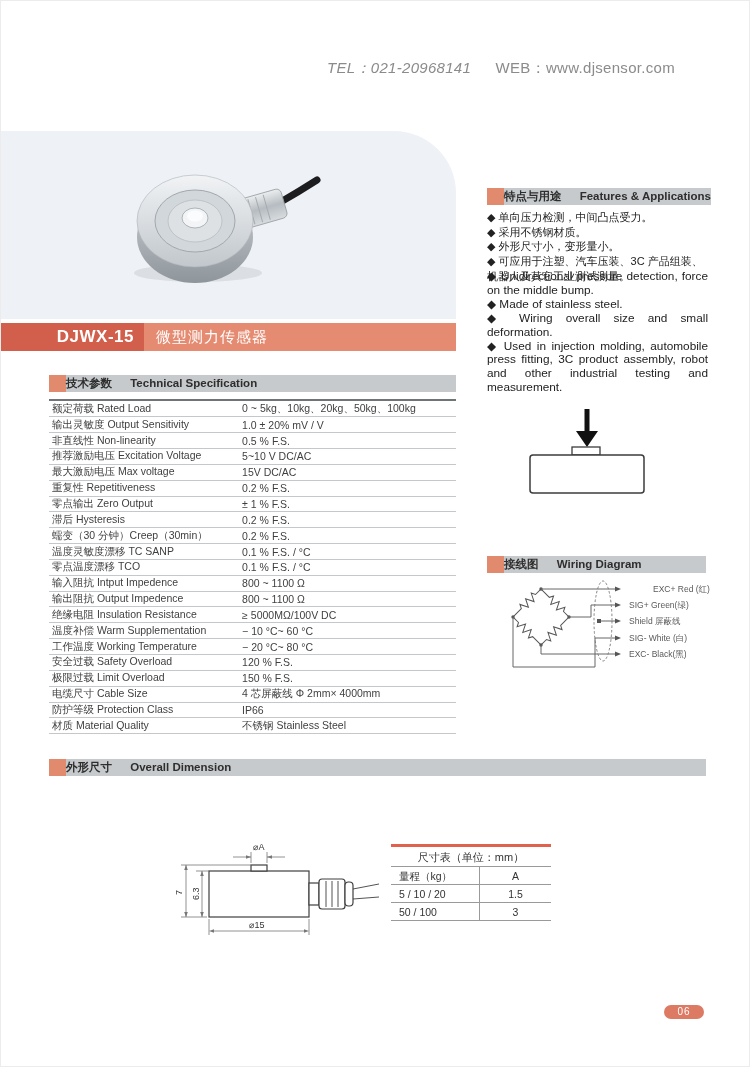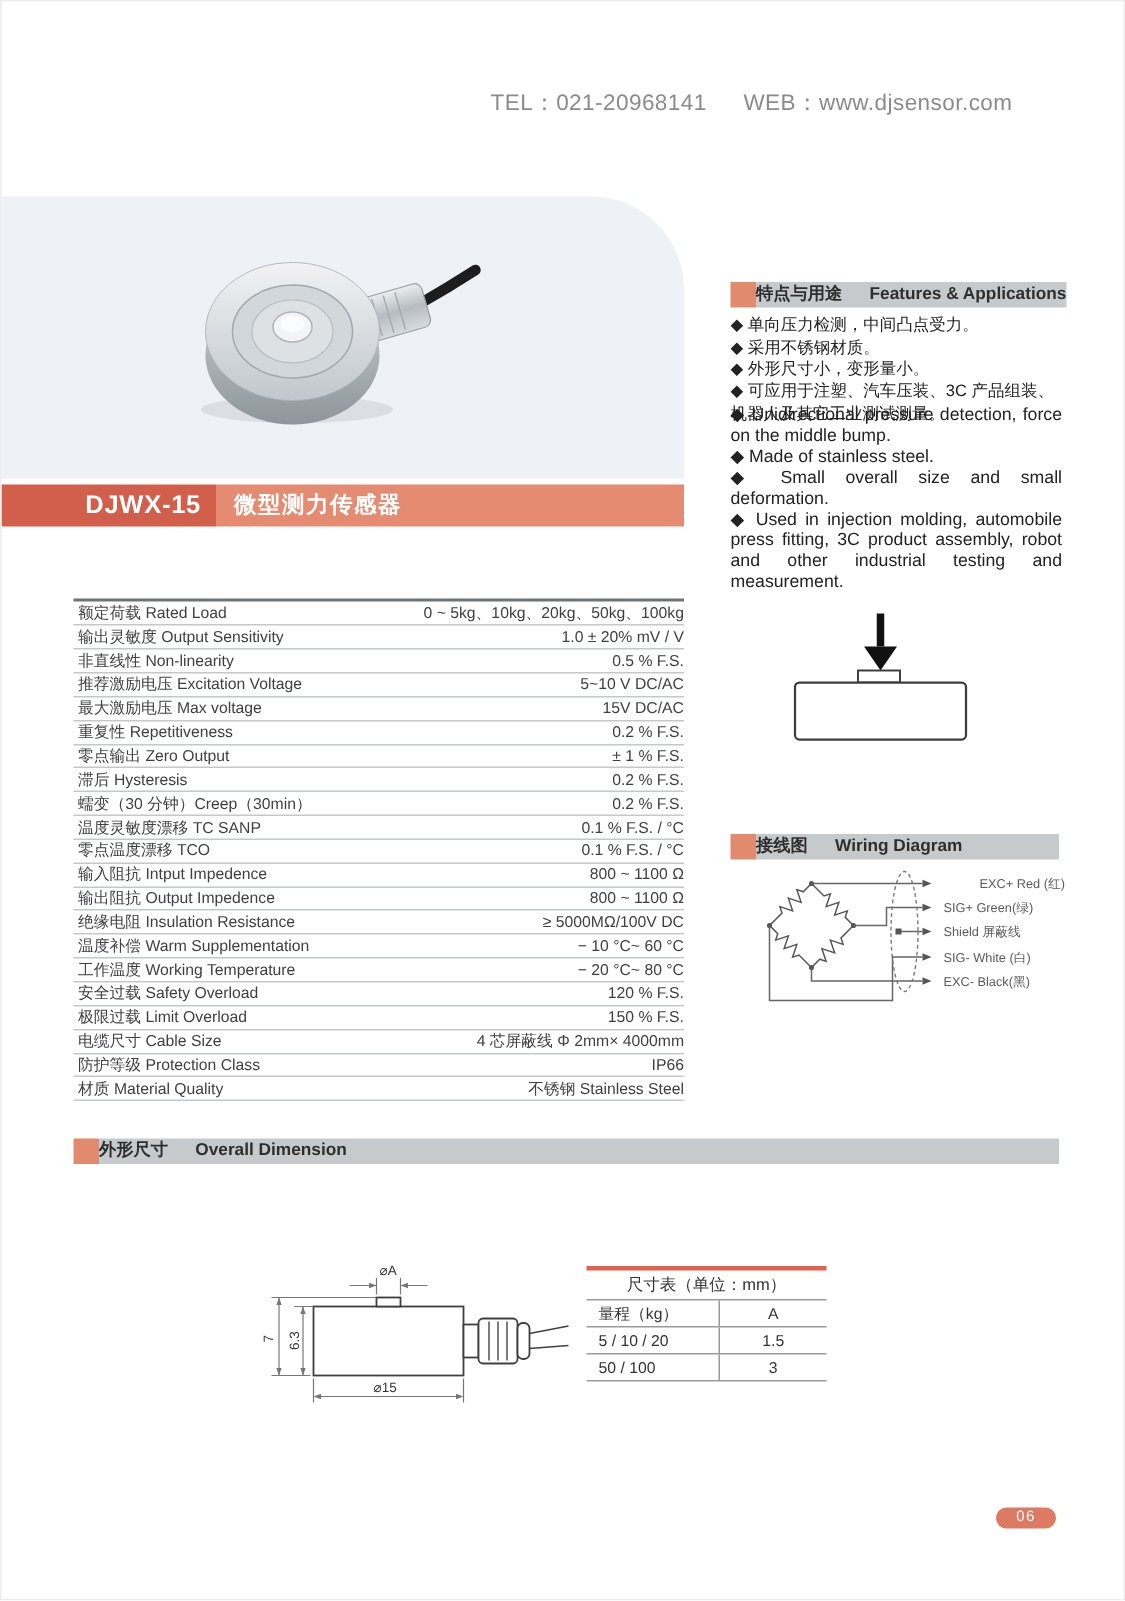--- a/index.html
+++ b/index.html
@@ -2,31 +2,31 @@
 <html><head>
 <meta charset="utf-8">
 <style>
   * { margin:0; padding:0; box-sizing:border-box; }
   body { background:#fff; font-family:"Liberation Sans","DejaVu Sans",sans-serif; }
   #page { position:relative; width:750px; height:1067px; background:#fff; border:1px solid #ececec; overflow:hidden; }
 
   
   .contact { position:absolute; top:58px; right:74px; font-size:15px; color:#8b8b8b; letter-spacing:.3px; }
   .contact span { margin-left:20px; }
-  .contact span:first-child { margin-left:12px; }
+  .contact span:first-child { margin-left:12px;font-style:italic; }
 
   
   .photo-panel { position:absolute; left:0; top:130px; width:455px; height:188px;
     background:#eef1f5; border-top-right-radius:62px; }
 
   
   .title-bar { position:absolute; left:0; top:322px; width:455px; height:28px; display:flex; }
   .title-model { width:143px; background:#d15f4b; color:#fff; font-size:17px; font-weight:bold;
     text-align:right; line-height:28px; padding-right:10px; letter-spacing:.5px; }
-  .title-name { flex:1; background:#e58b72; color:#fff; font-size:15px; font-weight:bold;
+  .title-name { flex:1; background:#e58b72; color:#fff; font-size:15px; font-weight:normal;
     line-height:28px; padding-left:12px; letter-spacing:1px; }
 
   
   .sec-head { position:absolute; display:flex; height:17px; }
   .sec-sq { width:17px; height:17px; background:#e28a6d; flex:0 0 17px; }
   .sec-bar { flex:1; background:#c7cacc; color:#2e2e2e; font-size:11.5px; font-weight:bold;
     line-height:17px; padding-left:0; white-space:nowrap; }
   .sec-bar .en { margin-left:15px; }
 
   
@@ -36,21 +36,21 @@
     color:#222; line-height:1.18; text-align:justify; }
   .feat-cn p, .feat-en p { margin:0; }
 
   
   .spec-wrap { position:absolute; left:48px; top:398px; width:407px; border-top:2px solid #6f7477; }
   table.spec { width:100%; border-collapse:collapse; table-layout:fixed; }
   table.spec tr { height:15.85px; }
   table.spec td { border-bottom:1px solid #c5c8ca; font-size:10.5px; color:#3f3f3f;
     vertical-align:middle; padding:0; white-space:nowrap; overflow:hidden; }
   table.spec td.k { width:44.5%; padding-left:3px; }
-  table.spec td.v { padding-left:12px;text-align:right; }
+  table.spec td.v { padding-left:12px; }
 
   
   .stress-svg { position:absolute; left:524px; top:402px; }
   .wiring { position:absolute; left:502px; top:578px; width:202px; height:96px; }
   .wiring svg { position:absolute; left:0; top:0; }
   .wire-label { position:absolute; left:126px; font-size:8.5px; color:#5a5a5a; white-space:nowrap; }
 
   
   .dim-draw { position:absolute; left:168px; top:838px; }
 
@@ -126,24 +126,31 @@
   </div>
   <div class="feat-cn">
     <p>◆ 单向压力检测，中间凸点受力。</p>
     <p>◆ 采用不锈钢材质。</p>
     <p>◆ 外形尺寸小，变形量小。</p>
     <p>◆ 可应用于注塑、汽车压装、3C 产品组装、机器人及其它工业测试测量。</p>
   </div>
   <div class="feat-en">
     <p>◆ Unidirectional pressure detection, force on the middle bump.</p>
     <p>◆ Made of stainless steel.</p>
-    <p>◆ Small overall size and small deformation.</p>
+    <p>◆ Wiring overall size and small deformation.</p>
     <p>◆ Used in injection molding, automobile press fitting, 3C product assembly, robot and other industrial testing and measurement.</p>
   </div>
 
+  <div class="sec-head" style="left:48px; top:374px; width:407px;">
+    <div class="sec-sq"></div>
+    <div class="sec-bar">
+      <span>技术参数</span>
+      <span class="en">Technical Specification</span>
+    </div>
+  </div>
 
   <div class="spec-wrap">
     <table class="spec">
         <tbody>
       <tr>
             <td class="k">额定荷载 Rated Load</td>
             <td class="v">0 ~ 5kg、10kg、20kg、50kg、100kg</td>
           </tr>
       <tr>
             <td class="k">输出灵敏度 Output Sensitivity</td>

